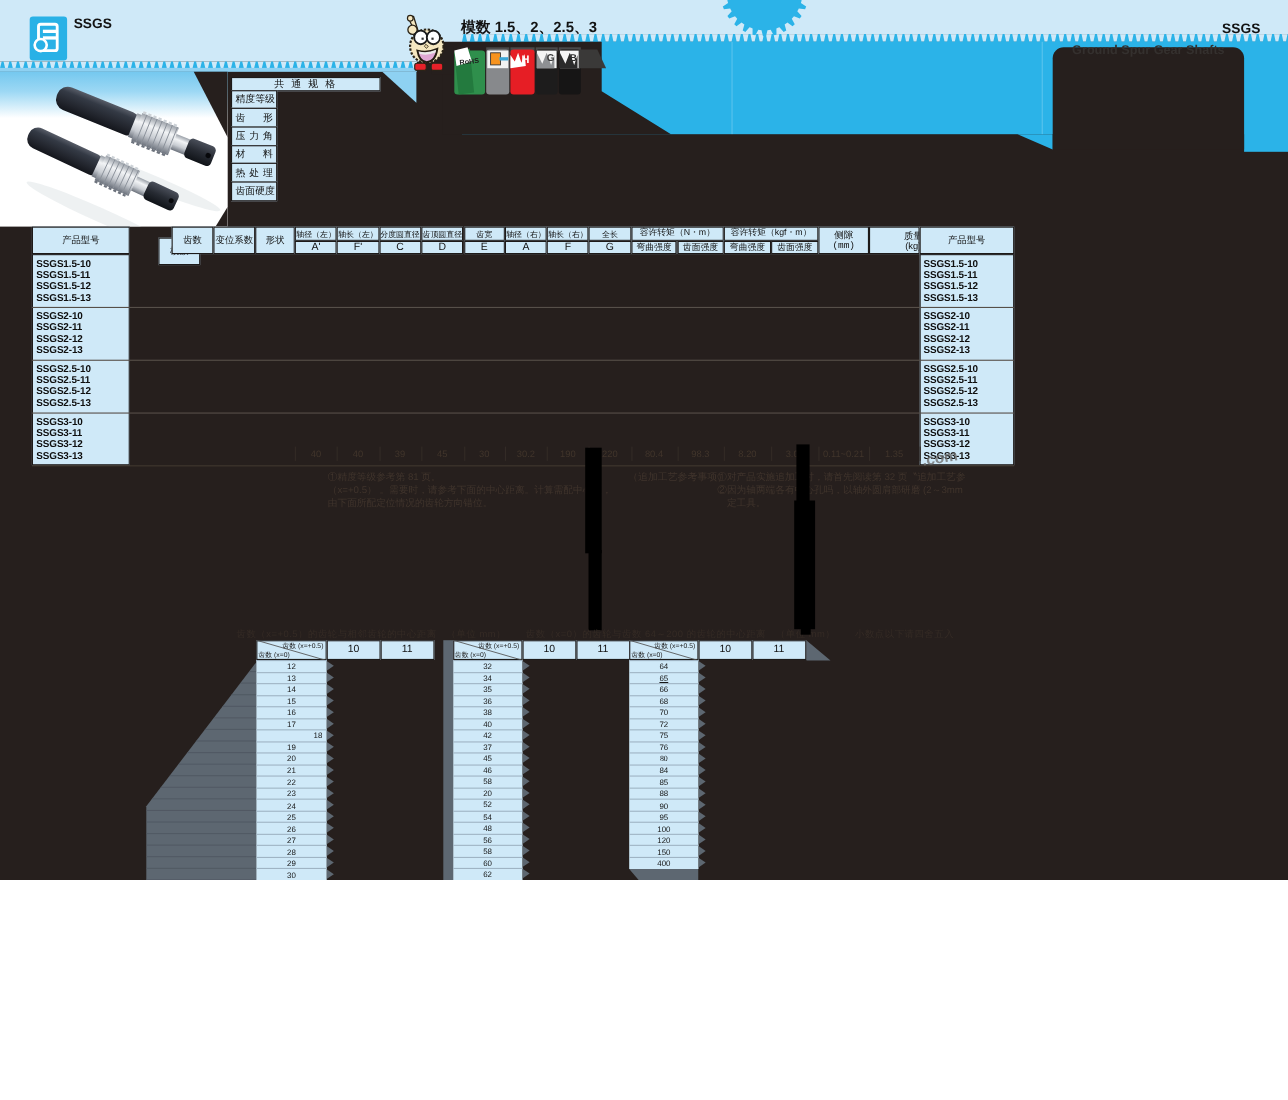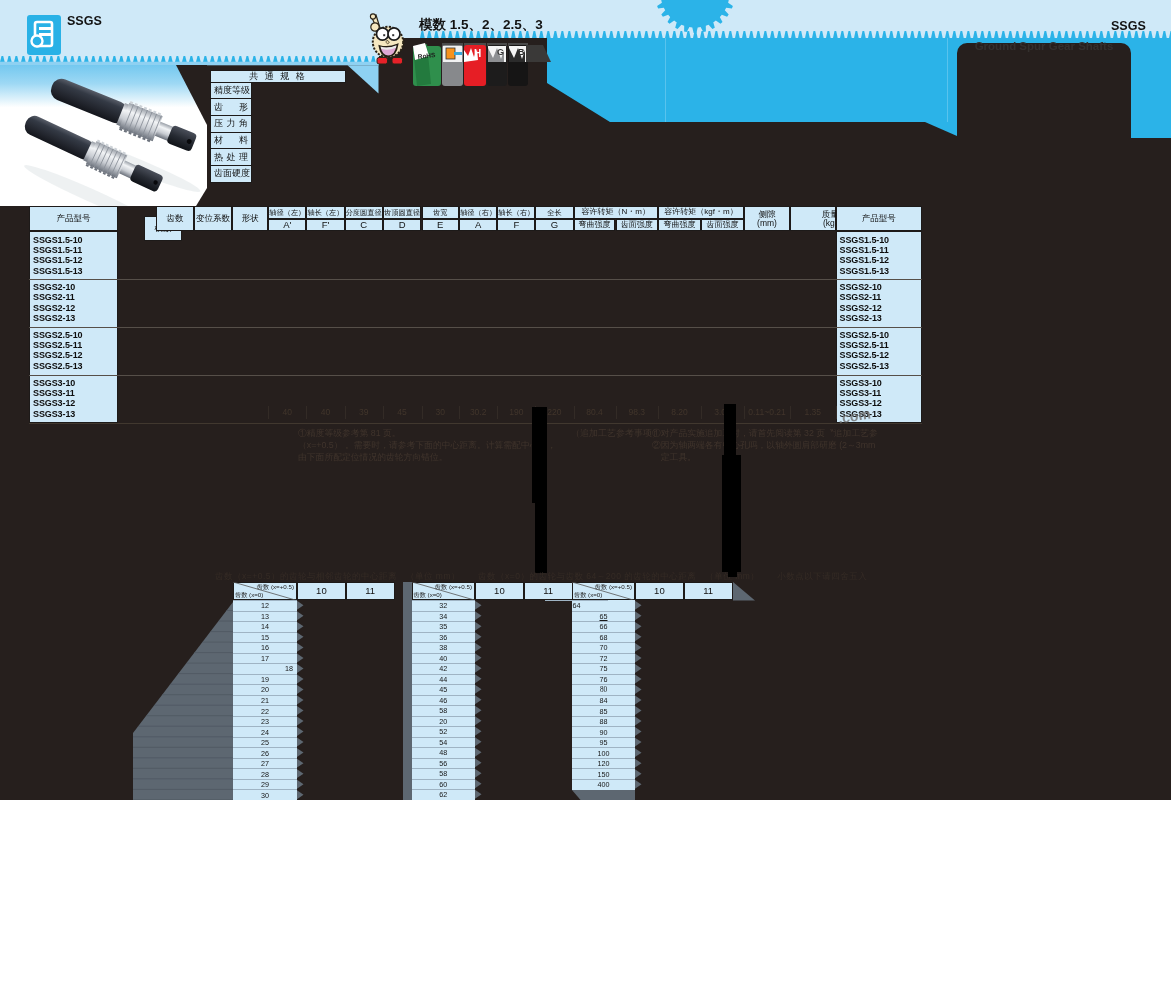--- a/index.html
+++ b/index.html
@@ -265,21 +265,21 @@
     </div>
 <div class="cell" style="left:156px;top:206px;width:38.0px;height:25.3px;font-size:8.5px;line-height:1.05;">
       <div style="text-align:center">齿数</div>
     </div>
 <div class="cell" style="left:194px;top:206px;width:38.0px;height:25.3px;font-size:8.5px;line-height:1.05;">
       <div style="text-align:center">变位系数</div>
     </div>
 <div class="cell" style="left:232px;top:206px;width:36.3px;height:25.3px;font-size:8.5px;line-height:1.05;">
       <div style="text-align:center">形状</div>
     </div>
-<div class="cell" style="left:744px;top:206px;width:46.0px;height:25.3px;font-size:8.5px;line-height:1.05;">
+<div class="cell" style="left:744px;top:206px;width:46.0px;height:25.3px;font-size:8.5px;line-height:1.05;font-family:Liberation Mono, monospace;">
       <div style="text-align:center">侧隙<br>(mm)</div>
     </div>
 <div class="cell" style="left:790px;top:206px;width:45.5px;height:25.3px;font-size:8.5px;line-height:1.05;padding-left:35px;">
       <div style="text-align:center">质量<br>(kg)</div>
     </div>
 <div class="cell" style="left:835.5px;top:206px;width:86.5px;height:25.3px;font-size:8.5px;line-height:1.05;">
       <div style="text-align:center">产品型号</div>
     </div>
 
 <div class="cell" style="left:268.3px;top:206px;width:38.0px;height:12.9px;font-size:7.2px;line-height:1.05;">轴径（左）</div>
@@ -479,21 +479,21 @@
 <div class="cell" style="left:523.8px;top:581.5px;width:48.8px;height:18.5px;font-size:9.5px;">11</div>
 
 <div class="abs" style="left:411.5px;top:600px;width:63.5px;height:199.5px;background:#cfe9f8;"></div>
 <div class="abs" style="left:411.5px;top:600.00px;width:63.5px;height:10.50px;display:flex;align-items:center;justify-content:center;font-size:7.2px;color:#161616;border-top:0.7px solid #9fb4c4;box-sizing:border-box;">32</div>
 <div class="abs" style="left:411.5px;top:610.50px;width:63.5px;height:10.50px;display:flex;align-items:center;justify-content:center;font-size:7.2px;color:#161616;border-top:0.7px solid #9fb4c4;box-sizing:border-box;">34</div>
 <div class="abs" style="left:411.5px;top:621.00px;width:63.5px;height:10.50px;display:flex;align-items:center;justify-content:center;font-size:7.2px;color:#161616;border-top:0.7px solid #9fb4c4;box-sizing:border-box;">35</div>
 <div class="abs" style="left:411.5px;top:631.50px;width:63.5px;height:10.50px;display:flex;align-items:center;justify-content:center;font-size:7.2px;color:#161616;border-top:0.7px solid #9fb4c4;box-sizing:border-box;">36</div>
 <div class="abs" style="left:411.5px;top:642.00px;width:63.5px;height:10.50px;display:flex;align-items:center;justify-content:center;font-size:7.2px;color:#161616;border-top:0.7px solid #9fb4c4;box-sizing:border-box;">38</div>
 <div class="abs" style="left:411.5px;top:652.50px;width:63.5px;height:10.50px;display:flex;align-items:center;justify-content:center;font-size:7.2px;color:#161616;border-top:0.7px solid #9fb4c4;box-sizing:border-box;">40</div>
 <div class="abs" style="left:411.5px;top:663.00px;width:63.5px;height:10.50px;display:flex;align-items:center;justify-content:center;font-size:7.2px;color:#161616;border-top:0.7px solid #9fb4c4;box-sizing:border-box;">42</div>
-<div class="abs" style="left:411.5px;top:673.50px;width:63.5px;height:10.50px;display:flex;align-items:center;justify-content:center;font-size:7.2px;color:#161616;border-top:0.7px solid #9fb4c4;box-sizing:border-box;">44</div>
+<div class="abs" style="left:411.5px;top:673.50px;width:63.5px;height:10.50px;display:flex;align-items:center;justify-content:center;font-size:7.2px;color:#161616;border-top:0.7px solid #9fb4c4;box-sizing:border-box;">37</div>
 <div class="abs" style="left:411.5px;top:684.00px;width:63.5px;height:10.50px;display:flex;align-items:center;justify-content:center;font-size:7.2px;color:#161616;border-top:0.7px solid #9fb4c4;box-sizing:border-box;">45</div>
 <div class="abs" style="left:411.5px;top:694.50px;width:63.5px;height:10.50px;display:flex;align-items:center;justify-content:center;font-size:7.2px;color:#161616;border-top:0.7px solid #9fb4c4;box-sizing:border-box;">46</div>
 <div class="abs" style="left:411.5px;top:705.00px;width:63.5px;height:10.50px;display:flex;align-items:center;justify-content:center;font-size:7.2px;color:#161616;border-top:0.7px solid #9fb4c4;box-sizing:border-box;">58</div>
 <div class="abs" style="left:411.5px;top:715.50px;width:63.5px;height:10.50px;display:flex;align-items:center;justify-content:center;font-size:7.2px;color:#161616;border-top:0.7px solid #9fb4c4;box-sizing:border-box;">20</div>
 <div class="abs" style="left:411.5px;top:726.00px;width:63.5px;height:10.50px;display:flex;align-items:center;justify-content:center;font-size:7.2px;color:#161616;border-top:0.7px solid #9fb4c4;box-sizing:border-box;">52</div>
 <div class="abs" style="left:411.5px;top:736.50px;width:63.5px;height:10.50px;display:flex;align-items:center;justify-content:center;font-size:7.2px;color:#161616;border-top:0.7px solid #9fb4c4;box-sizing:border-box;">54</div>
 <div class="abs" style="left:411.5px;top:747.00px;width:63.5px;height:10.50px;display:flex;align-items:center;justify-content:center;font-size:7.2px;color:#161616;border-top:0.7px solid #9fb4c4;box-sizing:border-box;">48</div>
 <div class="abs" style="left:411.5px;top:757.50px;width:63.5px;height:10.50px;display:flex;align-items:center;justify-content:center;font-size:7.2px;color:#161616;border-top:0.7px solid #9fb4c4;box-sizing:border-box;">56</div>
 <div class="abs" style="left:411.5px;top:768.00px;width:63.5px;height:10.50px;display:flex;align-items:center;justify-content:center;font-size:7.2px;color:#161616;border-top:0.7px solid #9fb4c4;box-sizing:border-box;">58</div>
 <div class="abs" style="left:411.5px;top:778.50px;width:63.5px;height:10.50px;display:flex;align-items:center;justify-content:center;font-size:7.2px;color:#161616;border-top:0.7px solid #9fb4c4;box-sizing:border-box;">60</div>
@@ -528,21 +528,21 @@
 <div class="abs" style="left:574px;top:591.4px;font-size:6.2px;color:#222;">齿数 (x=0)</div>
 
 <div class="cell" style="left:635.0px;top:581.5px;width:48.8px;height:18.5px;font-size:9.5px;">10</div>
 
 <div class="cell" style="left:683.8px;top:581.5px;width:48.8px;height:18.5px;font-size:9.5px;">11</div>
 <svg class="abs" style="left:732.6px;top:581.5px;" width="24" height="19">
       <polygon points="0,0 22,18.5 0,18.5" fill="#5d6771"></polygon>
     </svg>
 
 <div class="abs" style="left:572px;top:600px;width:63.0px;height:189.5px;background:#cfe9f8;"></div>
-<div class="abs" style="left:545px;top:600.00px;width:63.0px;height:10.53px;display:flex;align-items:center;justify-content:center;font-size:7.2px;color:#161616;border-top:0.7px solid #9fb4c4;box-sizing:border-box;">64</div>
+<div class="abs" style="left:572px;top:600.00px;width:63.0px;height:10.53px;display:flex;align-items:center;justify-content:center;font-size:7.2px;color:#161616;border-top:0.7px solid #9fb4c4;box-sizing:border-box;">64</div>
 <div class="abs" style="left:572px;top:610.53px;width:63.0px;height:10.53px;display:flex;align-items:center;justify-content:center;font-size:7.2px;color:#161616;border-top:0.7px solid #9fb4c4;box-sizing:border-box;text-decoration:underline;">65</div>
 <div class="abs" style="left:572px;top:621.06px;width:63.0px;height:10.53px;display:flex;align-items:center;justify-content:center;font-size:7.2px;color:#161616;border-top:0.7px solid #9fb4c4;box-sizing:border-box;">66</div>
 <div class="abs" style="left:572px;top:631.58px;width:63.0px;height:10.53px;display:flex;align-items:center;justify-content:center;font-size:7.2px;color:#161616;border-top:0.7px solid #9fb4c4;box-sizing:border-box;">68</div>
 <div class="abs" style="left:572px;top:642.11px;width:63.0px;height:10.53px;display:flex;align-items:center;justify-content:center;font-size:7.2px;color:#161616;border-top:0.7px solid #9fb4c4;box-sizing:border-box;">70</div>
 <div class="abs" style="left:572px;top:652.64px;width:63.0px;height:10.53px;display:flex;align-items:center;justify-content:center;font-size:7.2px;color:#161616;border-top:0.7px solid #9fb4c4;box-sizing:border-box;">72</div>
 <div class="abs" style="left:572px;top:663.17px;width:63.0px;height:10.53px;display:flex;align-items:center;justify-content:center;font-size:7.2px;color:#161616;border-top:0.7px solid #9fb4c4;box-sizing:border-box;">75</div>
 <div class="abs" style="left:572px;top:673.69px;width:63.0px;height:10.53px;display:flex;align-items:center;justify-content:center;font-size:7.2px;color:#161616;border-top:0.7px solid #9fb4c4;box-sizing:border-box;">76</div>
 <div class="abs" style="left:572px;top:684.22px;width:63.0px;height:10.53px;display:flex;align-items:center;justify-content:center;font-size:7.2px;color:#161616;border-top:0.7px solid #9fb4c4;box-sizing:border-box;font-family:Liberation Serif, serif;">80</div>
 <div class="abs" style="left:572px;top:694.75px;width:63.0px;height:10.53px;display:flex;align-items:center;justify-content:center;font-size:7.2px;color:#161616;border-top:0.7px solid #9fb4c4;box-sizing:border-box;">84</div>
 <div class="abs" style="left:572px;top:705.28px;width:63.0px;height:10.53px;display:flex;align-items:center;justify-content:center;font-size:7.2px;color:#161616;border-top:0.7px solid #9fb4c4;box-sizing:border-box;">85</div>

